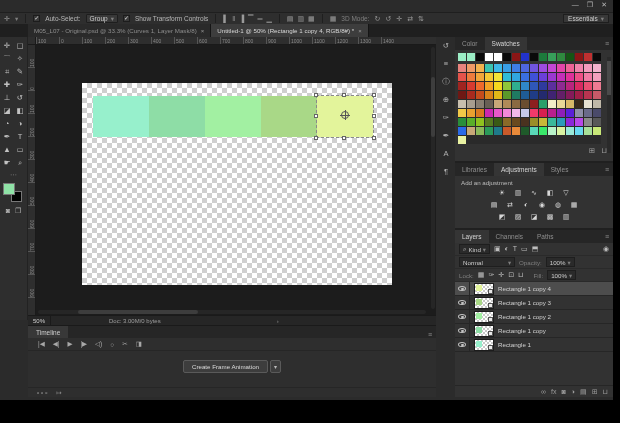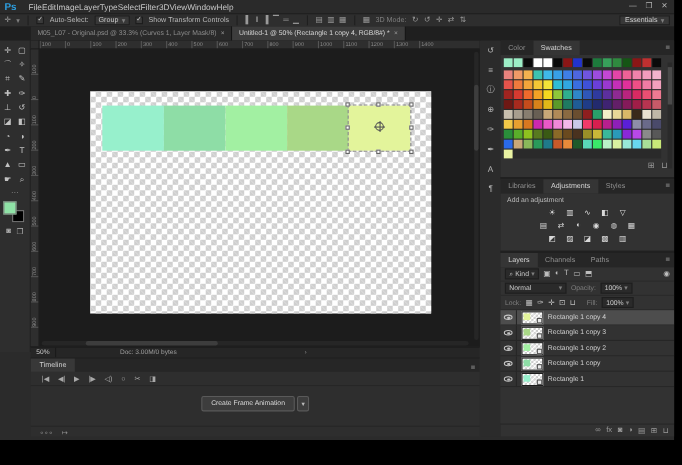--- a/index.html
+++ b/index.html
@@ -133,24 +133,20 @@
 
   .blackright{position:absolute;left:613px;top:0;width:7px;height:423px;background:#000;}
   .blackbottom{position:absolute;left:0;top:400px;width:620px;height:23px;background:#000;}
 </style>
 </head>
 <body>
 
 <div id="stage">
   <div id="appwin">
 
-    <div class="menubar">
-      <span class="pslogo">Ps</span>
-      <span><span class="mi">File</span><span class="mi">Edit</span><span class="mi">Image</span><span class="mi">Layer</span><span class="mi">Type</span><span class="mi">Select</span><span class="mi">Filter</span><span class="mi">3D</span><span class="mi">View</span><span class="mi">Window</span><span class="mi">Help</span></span>
-    </div>
     <div class="winctl">
       <span><span style="margin-left:8px">—</span><span style="margin-left:8px">❐</span><span style="margin-left:8px">✕</span></span>
     </div>
 
     <div class="optionsbar">
       <span class="icobtn">✛</span>
       <span class="dim">▾</span>
       <span class="sep"></span>
       <span class="chk">✓</span>
       <span>Auto-Select:</span>

